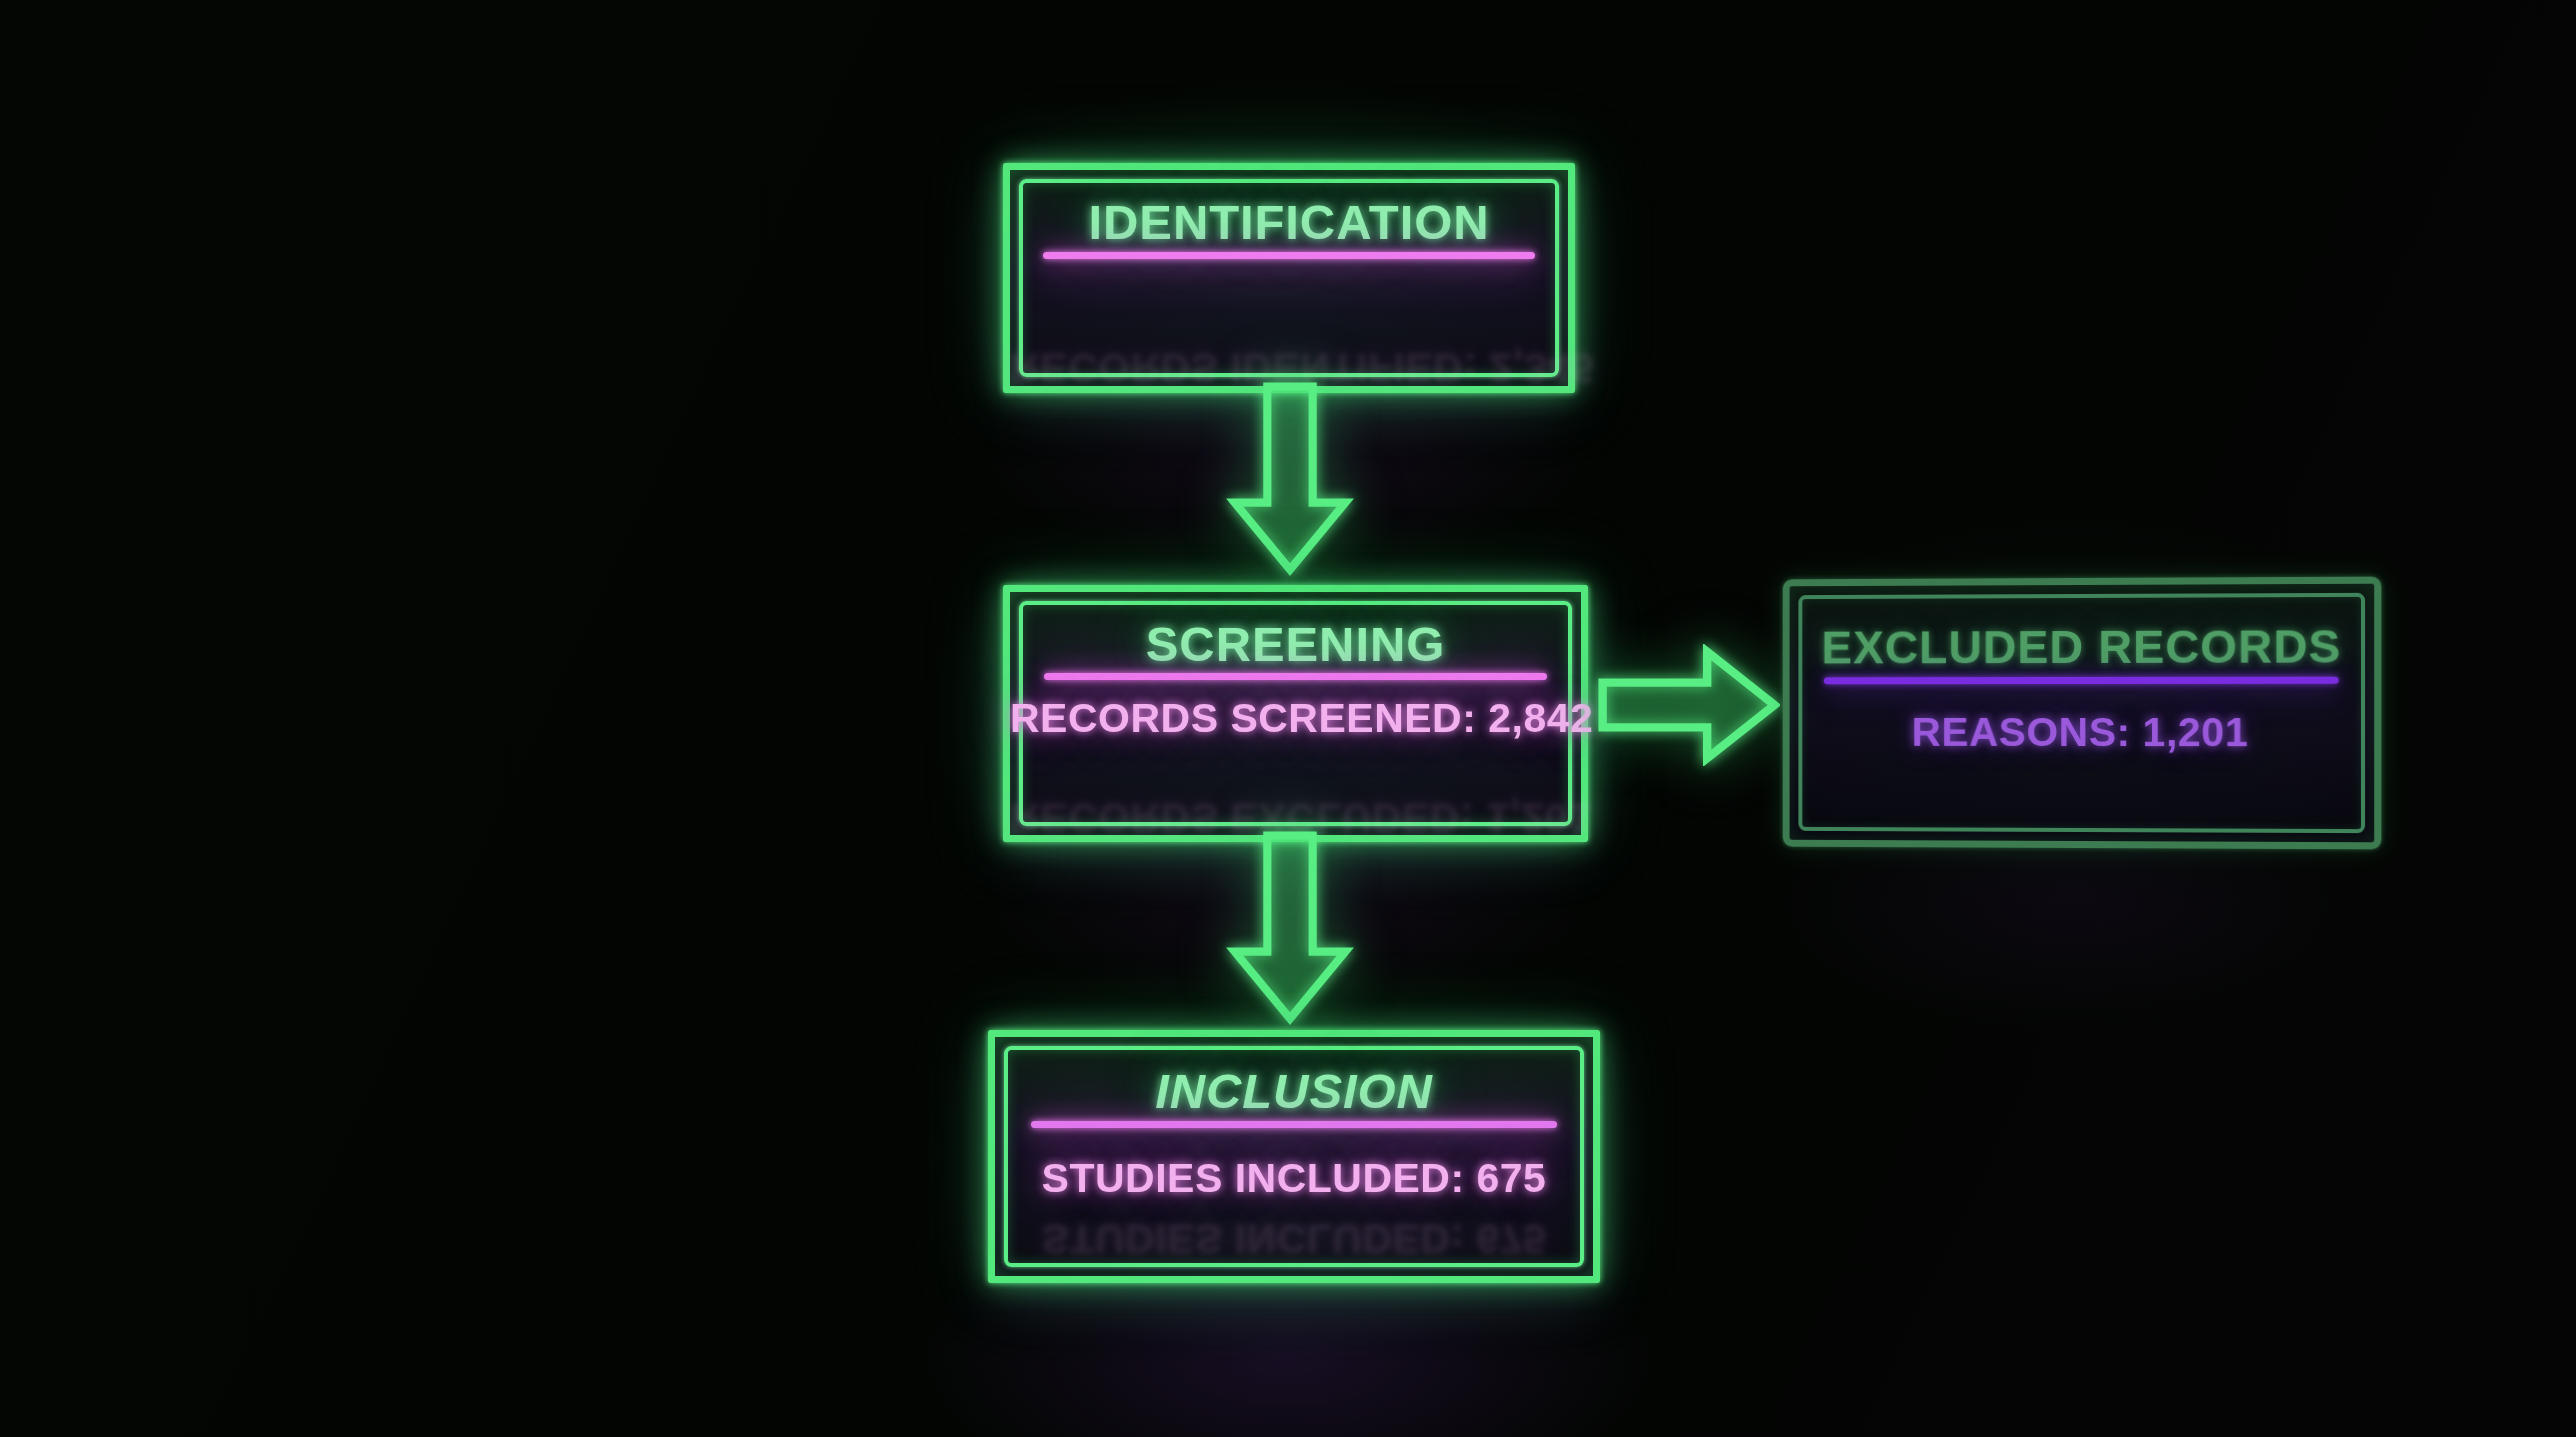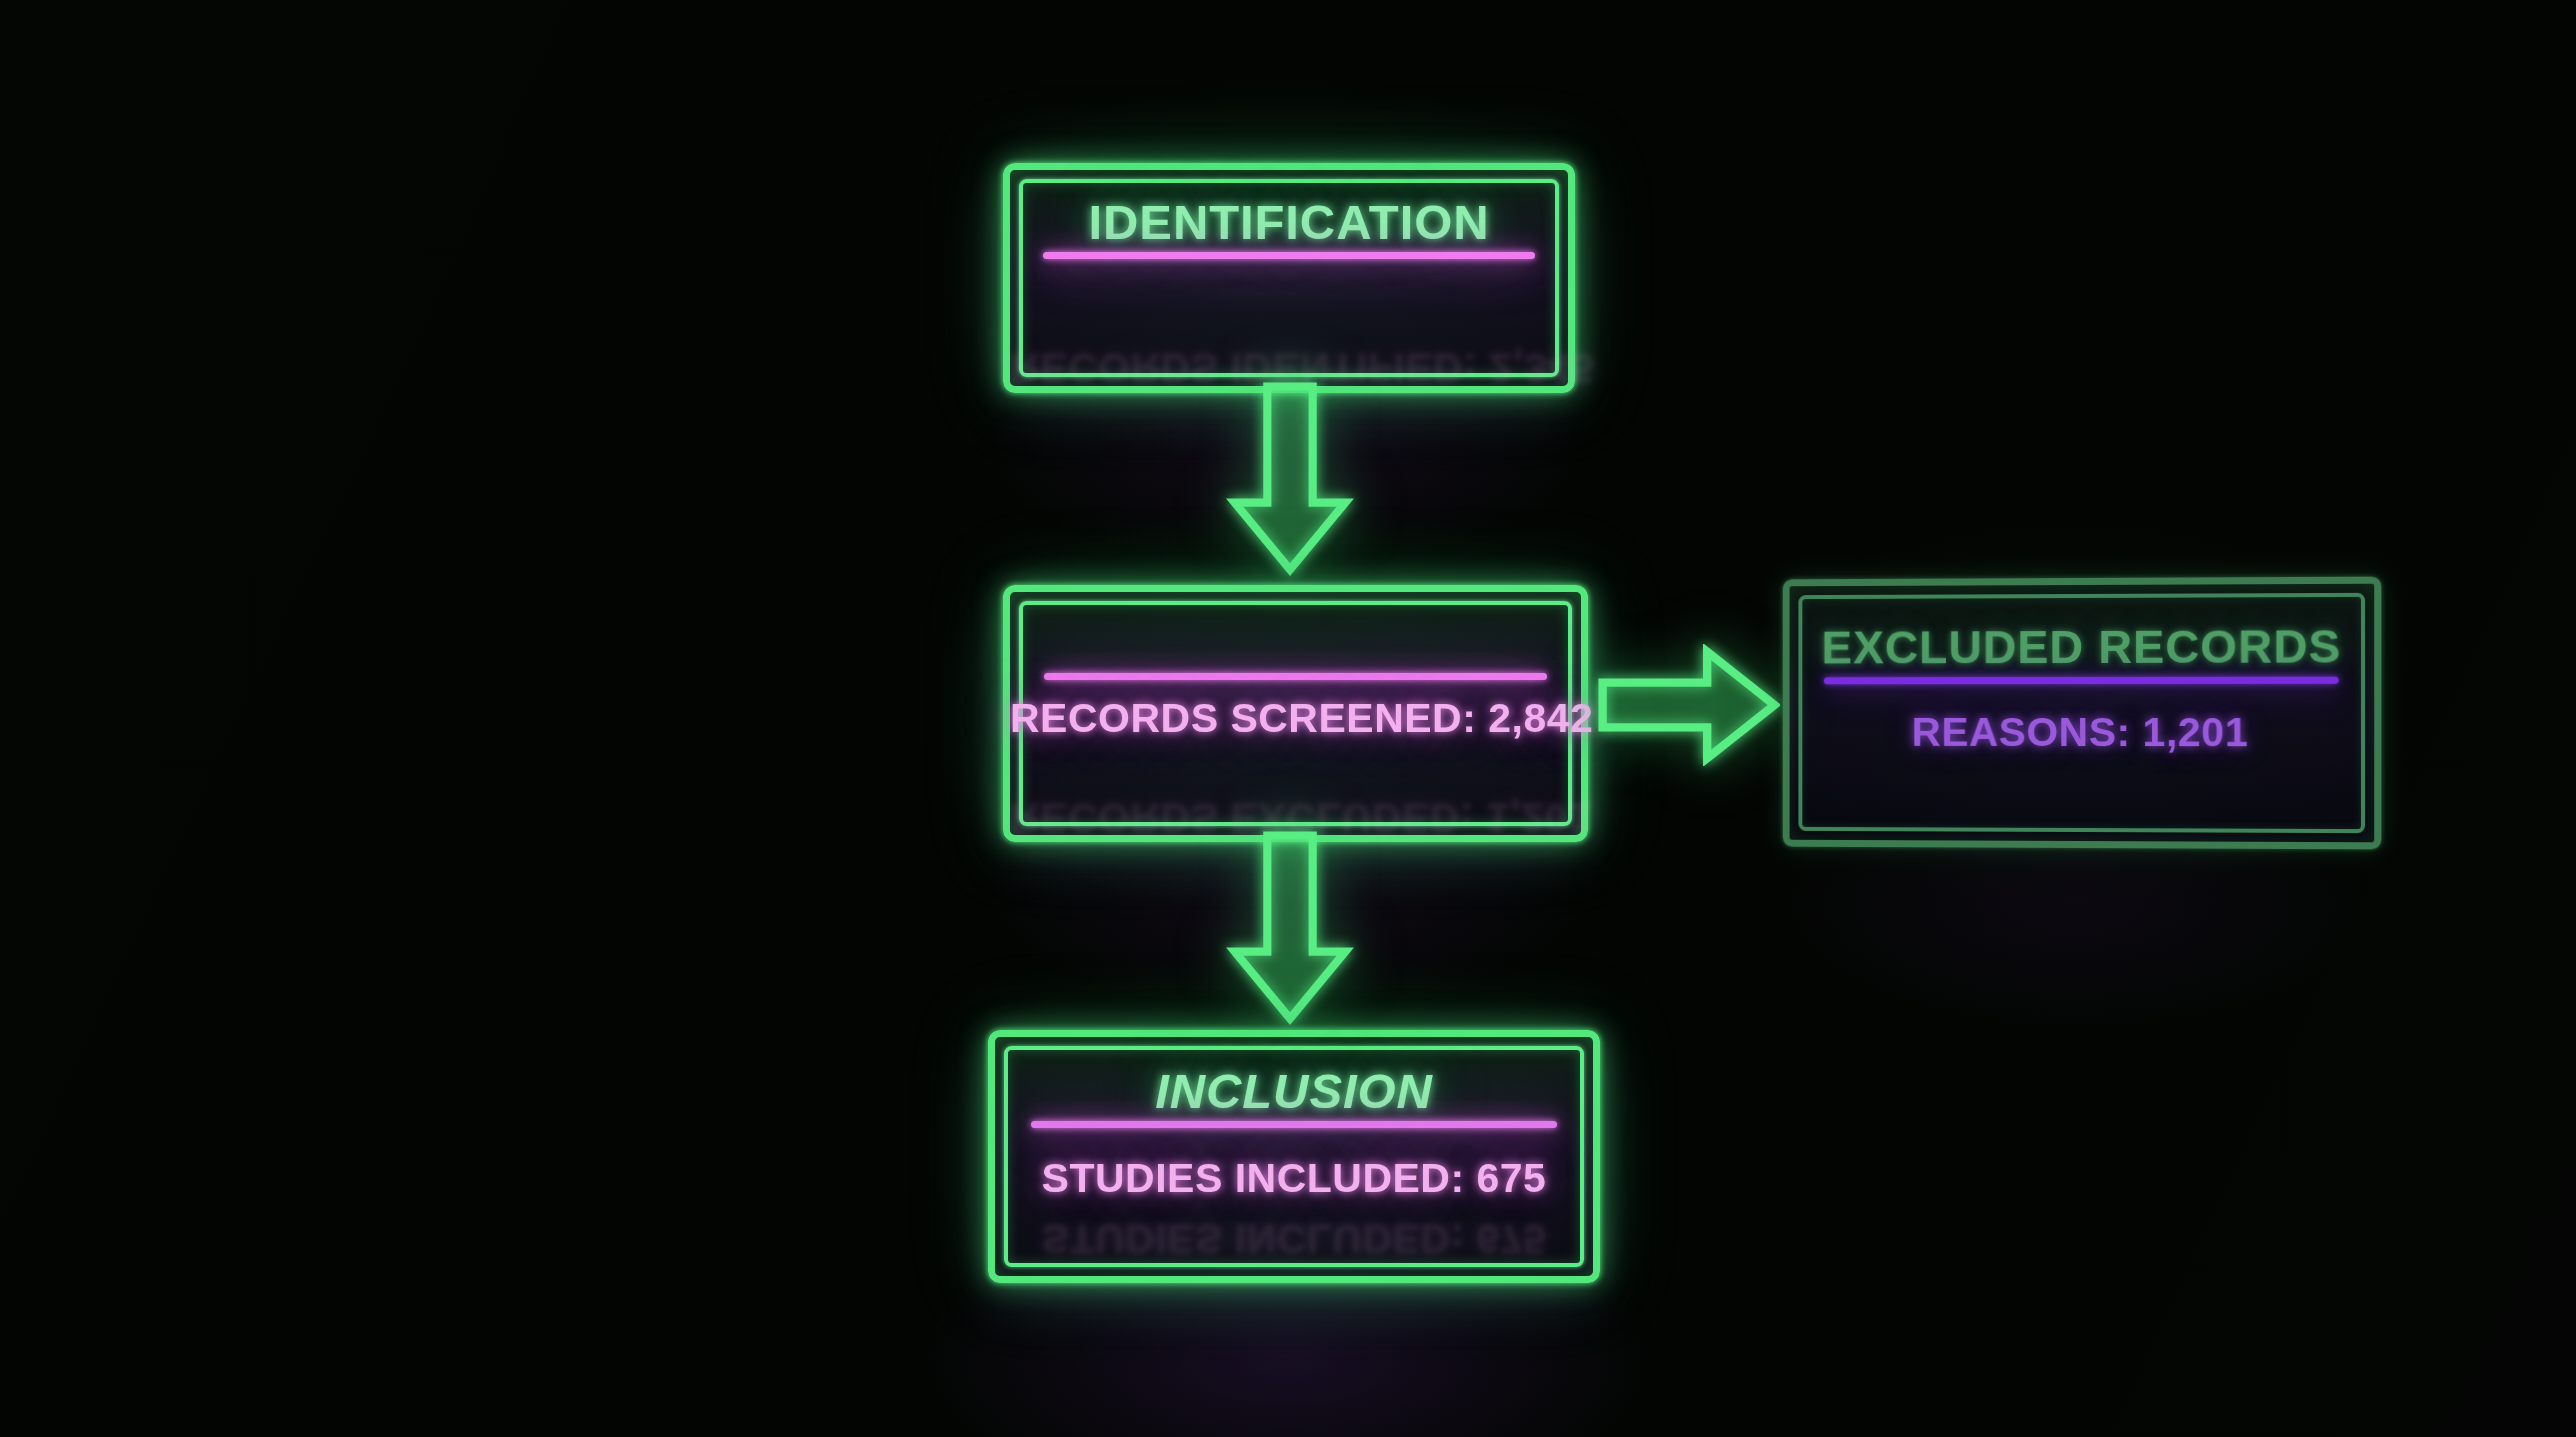--- a/index.html
+++ b/index.html
@@ -13,21 +13,21 @@
     radial-gradient(524px 300px at 1287px 1151px, rgba(26,118,55,.20), rgba(0,0,0,0) 70%),
     radial-gradient(487px 281px at 2073px 711px, rgba(18,80,40,.14), rgba(0,0,0,0) 70%),
     radial-gradient(403px 159px at 1287px 449px, rgba(110,45,160,.14), rgba(0,0,0,0) 75%),
     radial-gradient(403px 159px at 1287px 894px, rgba(110,45,160,.13), rgba(0,0,0,0) 75%),
     radial-gradient(487px 215px at 1287px 1357px, rgba(105,50,165,.20), rgba(0,0,0,0) 75%),
     radial-gradient(393px 168px at 2073px 903px, rgba(90,40,140,.10), rgba(0,0,0,0) 75%),
     linear-gradient(115deg, #040604 0%, #030503 55%, #040504 100%);
   }
   
   .nbox{
-    position:absolute;border:7.5px solid #52e87c;border-radius:12px;
+    position:absolute;border:7.5px solid #52e87c;border-radius:2px;
     background:linear-gradient(180deg, rgba(22,52,34,.55) 0%, rgba(34,26,56,.55) 46%, rgba(14,12,26,.62) 100%);
     box-shadow:
       0 0 6.6px #58ea80,
       0 0 28px rgba(70,230,120,.55),
       0 0 75px rgba(45,200,95,.28),
       0 13px 56px rgba(90,50,160,.18),
       inset 0 0 20.6px rgba(70,230,120,.28);
   }
   .inner-border{
     position:absolute;inset:9.4px;border:4.7px solid #5cee86;border-radius:7.5px;
@@ -120,20 +120,21 @@
       <span class="bline">RECORDS IDENTIFIED: 2,345</span>
     </div>
   </section>
 
   <svg class="arrow arrow-down-1" viewBox="0 0 150 212">
     <path d="M50 4 H100 V132 H136 L75 206 L14 132 H50 Z"></path>
   </svg>
 
   <section class="nbox box-screening">
     <div class="inner-border"></div>
+    <div class="ntitle">SCREENING</div>
     <div class="divider"></div>
     <div class="nbody">
       <div class="bline">RECORDS SCREENED: 2,842</div>
     </div>
     <div class="reflection">
       <span class="bline">RECORDS EXCLUDED: 1,201</span>
     </div>
   </section>
 
   <svg class="arrow arrow-right-1" viewBox="0 0 196 130">

